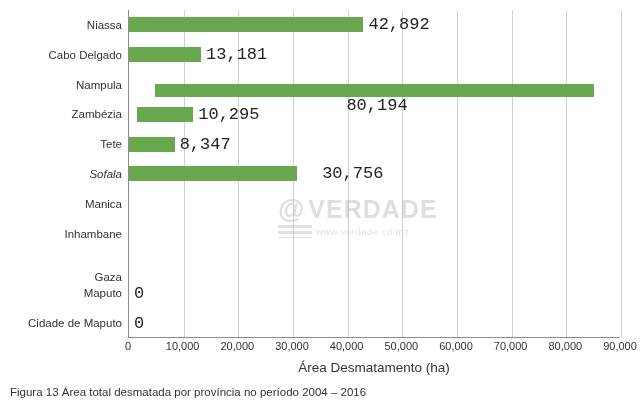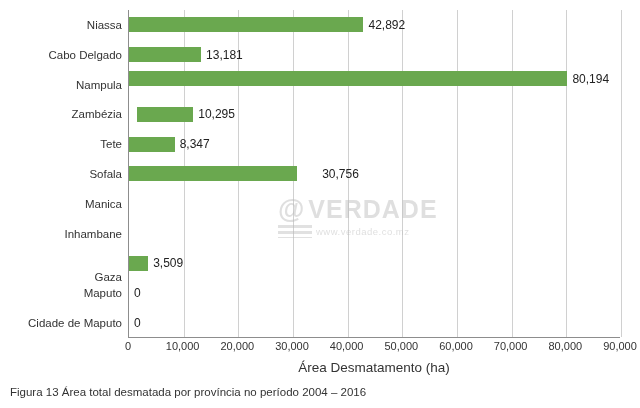--- a/index.html
+++ b/index.html
@@ -52,25 +52,26 @@
     left: 0;
     right: 0;
     display: flex;
     align-items: center;
   }
   .bar {
     height: 15px;
     background: #6aa84f;
   }
   .bar-label {
-    font-size: 12px;
+    font-size: 17px;
     color: #222222;
     margin-left: 5px;
     white-space: nowrap;
     line-height: 1;
+    font-family: Liberation Mono, monospace;
   }
 
   
   .cat-labels {
     position: absolute;
     left: 0;
     top: 10px;
     width: 122px;
     height: 328px;
   }
@@ -174,21 +175,21 @@
 <body>
 
 <div id="chart-container">
 
   <div class="cat-labels">
       <div class="cat-label" style="top: 14.9091px;">Niassa</div>
       <div class="cat-label" style="top: 44.7273px;">Cabo Delgado</div>
       <div class="cat-label" style="top: 74.5455px;">Nampula</div>
       <div class="cat-label" style="top: 104.364px;">Zambézia</div>
       <div class="cat-label" style="top: 134.182px;">Tete</div>
-      <div class="cat-label" style="top: 164px;">Sofala</div>
+      <div class="cat-label" style="top: 164px; font-style: italic;">Sofala</div>
       <div class="cat-label" style="top: 193.818px;">Manica</div>
       <div class="cat-label" style="top: 223.636px;">Inhambane</div>
       <div class="cat-label" style="top: 267px;">Gaza</div>
       <div class="cat-label" style="top: 283.273px;">Maputo</div>
       <div class="cat-label" style="top: 313.091px;">Cidade de Maputo</div>
     </div>
 
   <div class="plot-area">
     <div class="gridlines">
         <div class="gridline" style="left: 54.6667px;"></div>
@@ -203,39 +204,35 @@
       </div>
     <div class="rows">
         <div class="row" style="top: 0px; height: 29.8182px;">
           <div class="bar" style="width: 234.476px; background: rgb(106, 168, 79);"></div>
           <span class="bar-label">42,892</span>
         </div>
         <div class="row" style="top: 29.8182px; height: 29.8182px;">
           <div class="bar" style="width: 72.0561px; background: rgb(106, 168, 79);"></div>
           <span class="bar-label">13,181</span>
         </div>
-        <div class="row" style="top: 54px; height: 29.8182px;">
+        <div class="row" style="top: 74px; height: 29.8182px; flex-direction: column;">
           <div class="bar" style="width: 438.394px; background: rgb(106, 168, 79);"></div>
           <span class="bar-label">80,194</span>
         </div>
         <div class="row" style="top: 89.4545px; height: 29.8182px; padding-left: 8px;">
           <div class="bar" style="width: 56.2793px; background: rgb(106, 168, 79);"></div>
           <span class="bar-label">10,295</span>
         </div>
         <div class="row" style="top: 119.273px; height: 29.8182px;">
           <div class="bar" style="width: 45.6303px; background: rgb(106, 168, 79);"></div>
           <span class="bar-label">8,347</span>
         </div>
         <div class="row" style="top: 149.091px; height: 29.8182px; gap: 20px;">
           <div class="bar" style="width: 168.133px; background: rgb(106, 168, 79);"></div>
           <span class="bar-label">30,756</span>
-        </div>
-        <div class="row" style="top: 238.545px; height: 29.8182px;">
-          <div class="bar" style="width: 19.1825px; background: rgb(106, 168, 79);"></div>
-          <span class="bar-label">3,509</span>
         </div>
         <div class="row" style="top: 268.364px; height: 29.8182px;">
           <div class="bar" style="width: 0px; background: rgb(106, 168, 79);"></div>
           <span class="bar-label">0</span>
         </div>
         <div class="row" style="top: 298.182px; height: 29.8182px;">
           <div class="bar" style="width: 0px; background: rgb(106, 168, 79);"></div>
           <span class="bar-label">0</span>
         </div>
       </div>

